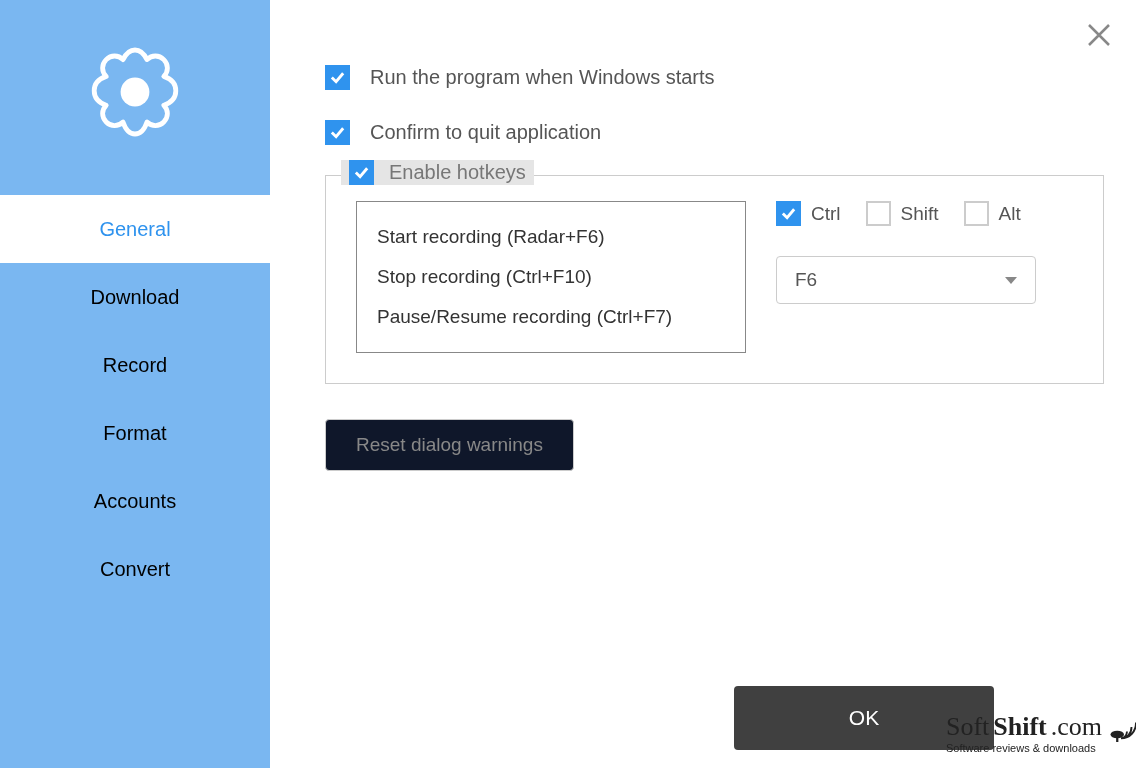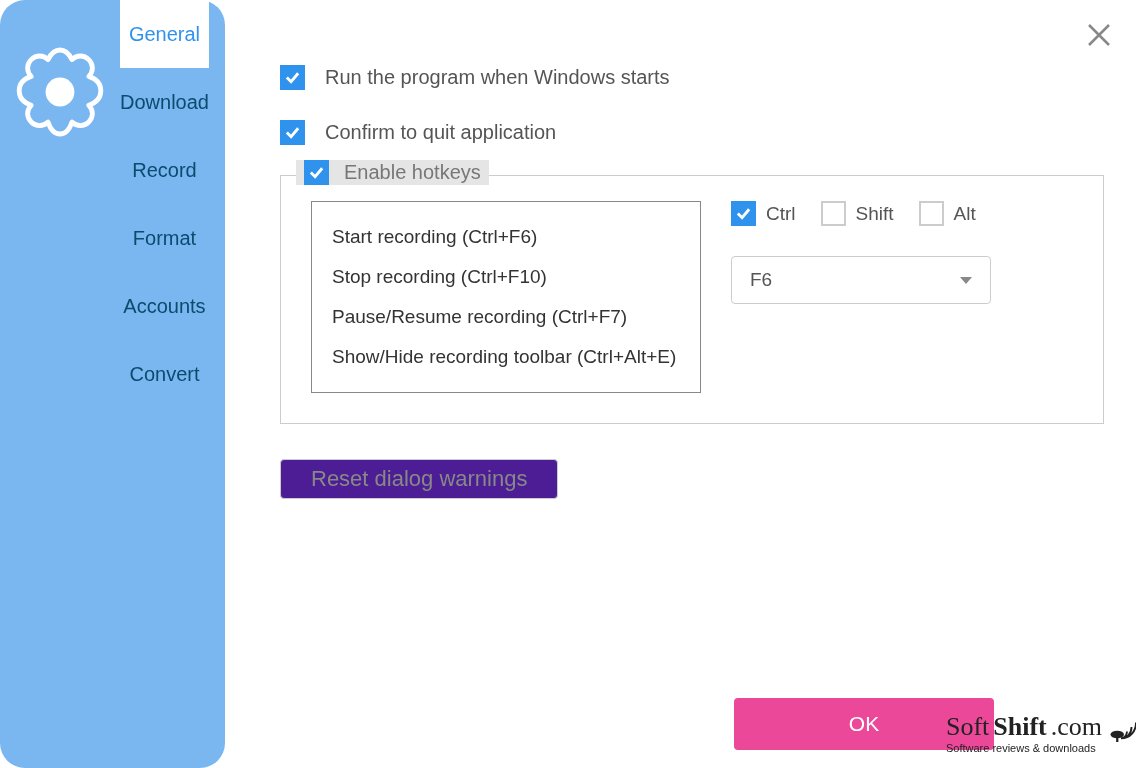--- a/index.html
+++ b/index.html
@@ -1,21 +1,21 @@
 <!DOCTYPE html>
 <html><head>
 <meta charset="utf-8">
 <style>
 * { box-sizing: border-box; margin: 0; padding: 0; }
 body { font-family: "Segoe UI", Arial, sans-serif; width: 1144px; height: 768px; overflow: hidden; background: #fff; position: relative; }
 .container { display: flex; width: 100%; height: 100%; }
-.sidebar { width: 225px; background: #7ab7f1; display: flex; flex-direction: row; border-radius: 25px; }
+.sidebar { width: 270px; background: #7ab7f1; display: flex; flex-direction: column; }
 .logo-area { height: 195px; display: flex; align-items: center; justify-content: center; }
 .sidebar-tabs { display: flex; flex-direction: column; }
-.tab { height: 68px; display: flex; align-items: center; justify-content: center; color: #0c4a6e; font-size: 20px; cursor: pointer; }
+.tab { height: 68px; display: flex; align-items: center; justify-content: center; color: #000000; font-size: 20px; cursor: pointer; }
 .tab.active { background: #fff; color: #2f93ee; }
 .main { flex: 1; padding: 0; position: relative; }
 .close-btn { position: absolute; top: 20px; right: 30px; cursor: pointer; color: #888; }
 .close-btn svg { width: 30px; height: 30px; }
 .content { padding: 65px 40px 0 55px; }
 .checkbox-row { display: flex; align-items: center; margin-bottom: 30px; font-size: 20px; color: #555; }
 .checkbox { width: 25px; height: 25px; border: 2px solid #2f93ee; background: #2f93ee; display: flex; align-items: center; justify-content: center; margin-right: 20px; cursor: pointer; flex-shrink: 0; }
 .checkbox svg { width: 17px; height: 17px; }
 .checkbox.unchecked { background: #fff; border-color: #ccc; }
 .hotkeys-fieldset { border: 1px solid #ccc; padding: 25px 30px 30px 30px; position: relative; margin-top: 5px; }
@@ -23,23 +23,23 @@
 .hotkeys-legend .checkbox { margin-right: 15px; }
 .hotkeys-inner { display: flex; gap: 30px; }
 .hotkey-list { border: 1px solid #888; padding: 15px 20px; width: 390px; }
 .hotkey-item { font-size: 19px; color: #333; line-height: 40px; cursor: default; }
 .hotkey-controls { flex: 1; }
 .modifier-row { display: flex; gap: 10px; align-items: center; margin-bottom: 30px; }
 .modifier-row .checkbox { margin-right: 0; }
 .modifier-row span.lbl { font-size: 19px; color: #555; margin-right: 15px; }
 .key-select { border: 1px solid #ccc; border-radius: 4px; padding: 12px 18px; font-size: 19px; color: #555; width: 260px; display: flex; justify-content: space-between; align-items: center; cursor: pointer; }
 .key-select .arrow { border-left: 6px solid transparent; border-right: 6px solid transparent; border-top: 7px solid #888; }
-.reset-btn { margin-top: 35px; border: 1px solid #ccc; background: #4c1d95; padding: 6px 30px; font-size: 22px; color: #888; border-radius: 4px; cursor: pointer; }
+.reset-btn { margin-top: 35px; border: 1px solid #ccc; background: #0f172a; padding: 14px 30px; font-size: 19px; color: #888; border-radius: 4px; cursor: pointer; }
 .footer { position: absolute; bottom: 18px; right: 0; left: 0; display: flex; justify-content: flex-end; align-items: center; padding-right: 150px; }
-.ok-btn { background: #ec4899; color: #fff; border: none; border-radius: 4px; font-size: 21px; width: 260px; height: 52px; cursor: pointer; }
+.ok-btn { background: #404040; color: #fff; border: none; border-radius: 4px; font-size: 21px; width: 260px; height: 64px; cursor: pointer; }
 .watermark { position: absolute; right: 8px; bottom: 14px; text-align: left; font-family: Georgia, serif; color: #222; pointer-events: none; }
 .watermark .big { font-size: 26px; font-weight: 400; display: flex; align-items: flex-end; gap: 4px; }
 .watermark .big b { font-weight: 700; }
 .watermark .small { font-size: 11px; font-family: Arial, sans-serif; color: #222; }
 </style>
 </head>
 <body>
 
 <div class="container">
   <div class="sidebar">
@@ -90,24 +90,23 @@
           <div class="checkbox">
             <svg viewBox="0 0 24 24">
                 <path d="M4 12 L10 18 L20 6" stroke="#fff" stroke-width="4" fill="none"></path>
               </svg>
           </div>
           <span>Enable hotkeys</span>
         </div>
 
         <div class="hotkeys-inner">
           <div class="hotkey-list">
-            <div class="hotkey-item">Start recording (Ctrl+F6)</div>
+            <div class="hotkey-item">Start recording (Radar+F6)</div>
             <div class="hotkey-item">Stop recording (Ctrl+F10)</div>
             <div class="hotkey-item">Pause/Resume recording (Ctrl+F7)</div>
-            <div class="hotkey-item">Show/Hide recording toolbar (Ctrl+Alt+E)</div>
           </div>
 
           <div class="hotkey-controls">
             <div class="modifier-row">
               <div class="checkbox">
                 <svg viewBox="0 0 24 24">
                     <path d="M4 12 L10 18 L20 6" stroke="#fff" stroke-width="4" fill="none"></path>
                   </svg>
               </div>
               <span class="lbl">Ctrl</span>

